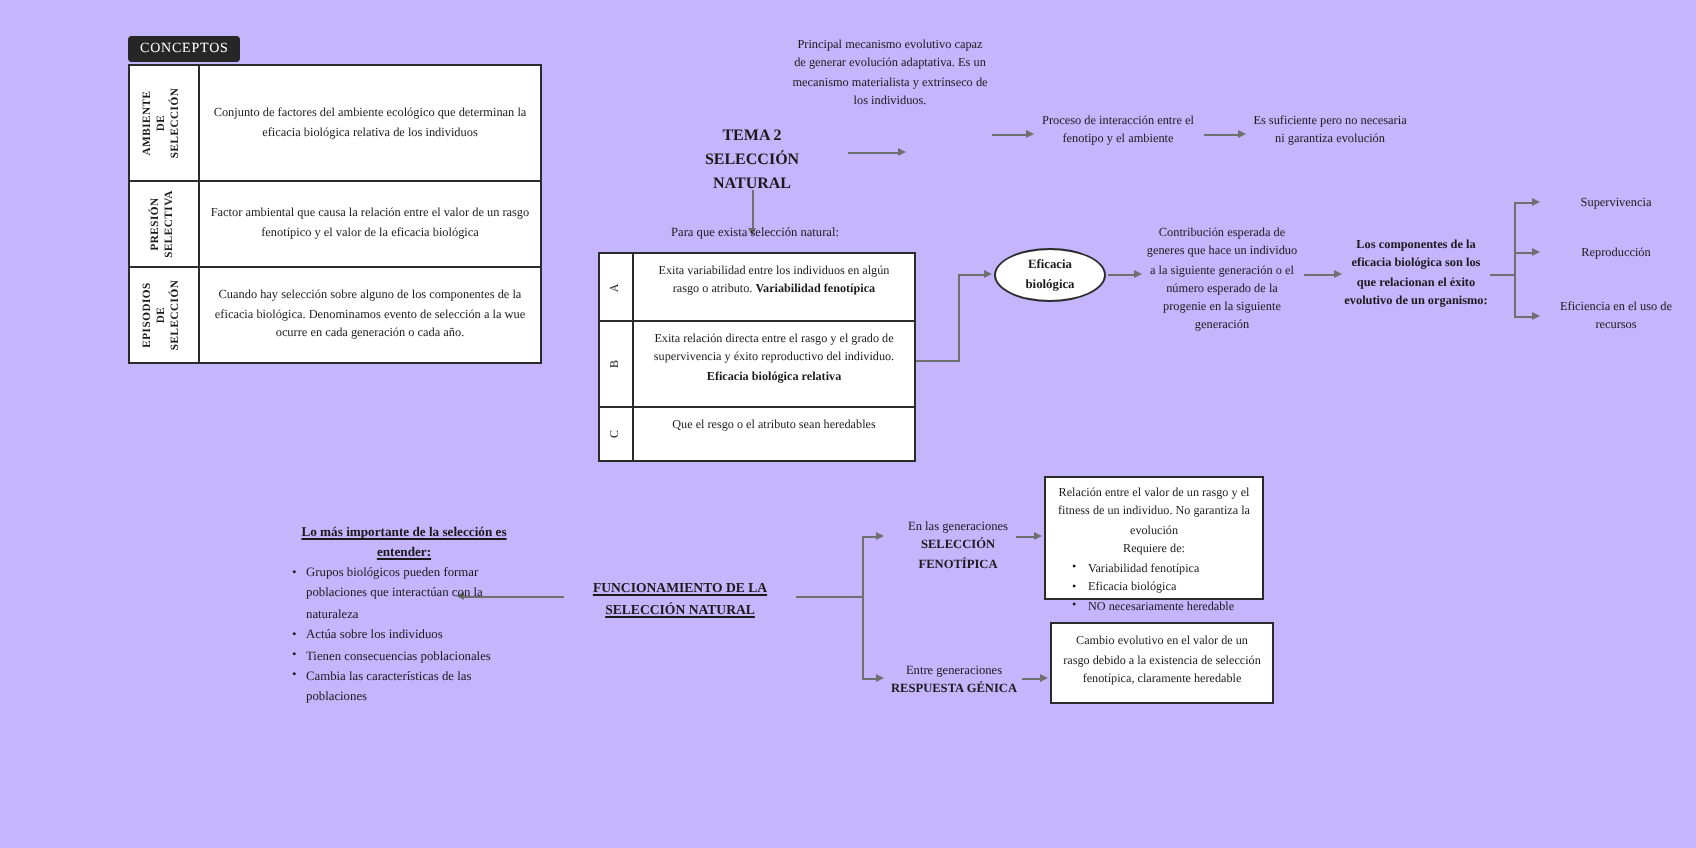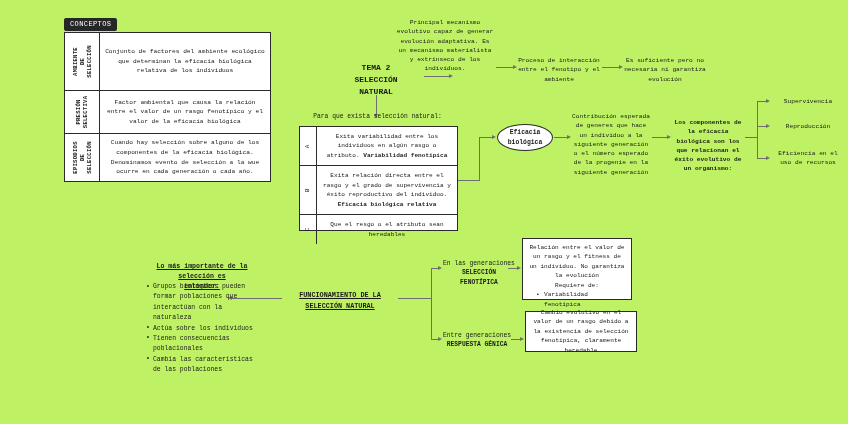--- a/index.html
+++ b/index.html
@@ -4,22 +4,22 @@
 <style>
   html, body {
     margin: 0;
     padding: 0;
     background: #ffffff;
   }
   #canvas {
     position: relative;
     width: 848px;
     height: 424px;
-    background: #bef264;
-    font-family: Liberation Mono, monospace;
+    background: #c4b5fd;
+    font-family: Liberation Serif, serif;
     color: #1a1a1a;
     overflow: hidden;
   }
   .abs { position: absolute; box-sizing: border-box; }
 
   
   .conceptos-chip {
     background: #262626;
     color: #ffffff;
     font-size: 7px;

